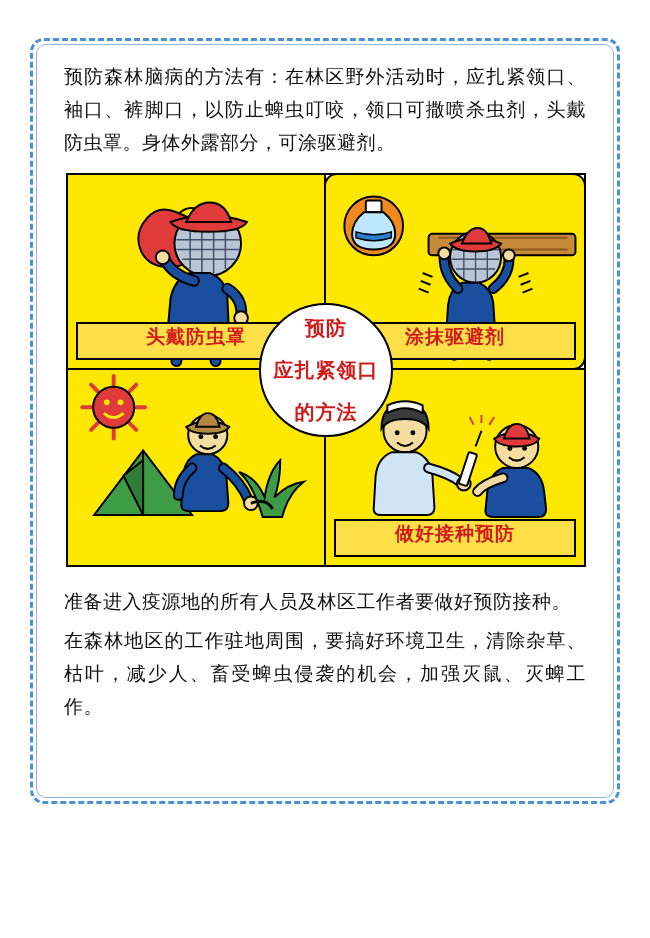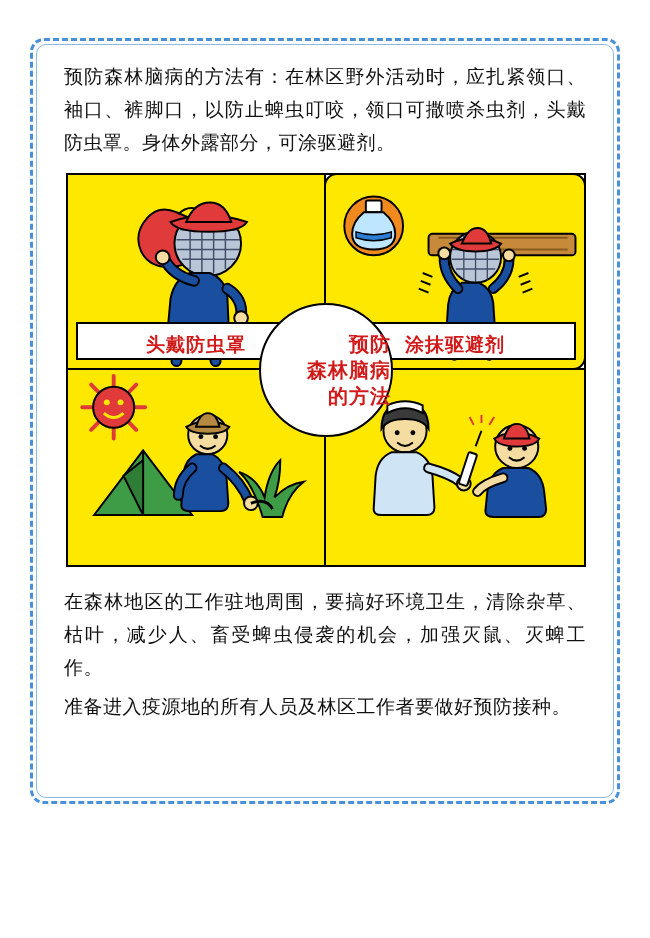--- a/index.html
+++ b/index.html
@@ -77,24 +77,24 @@
   .q-tr { left: 256px; top: -2px;  width: 262px; height: 197px; border-radius: 13px; }
   .q-bl { left: -2px;  top: 193px; width: 260px; height: 199px; }
   .q-br { left: 256px; top: 193px; width: 262px; height: 199px; }
 
   .caption-bar {
     position: absolute;
     left: 8px;
     right: 8px;
     bottom: 8px;
     height: 34px;
-    background: #ffffff;
+    background: #fde047;
     border: 2px solid #000000;
     display: flex;
-    align-items: flex-end;
+    align-items: flex-start;
     justify-content: center;
   }
   .caption-bar span {
     color: #d11a1a;
     font-size: 19px;
     font-weight: bold;
     letter-spacing: 1px;
     font-family: "Liberation Serif", serif;
   }
 
@@ -104,23 +104,24 @@
     top: 50%;
     transform: translate(-50%, -50%);
     width: 130px;
     height: 130px;
     border-radius: 50%;
     background: #ffffff;
     border: 2px solid #000000;
     z-index: 5;
     display: flex;
     flex-direction: column;
-    align-items: flex-end;
+    align-items: center;
     justify-content: center;
     line-height: 26px;
+    gap: 16px;
   }
   .center-circle span {
     color: #d11a1a;
     font-size: 20px;
     font-weight: bold;
     letter-spacing: 1px;
     display: block;
     text-align: center;
   }
 
@@ -294,28 +295,31 @@
           <ellipse cx="194" cy="78" rx="22" ry="22" fill="#f5dca0" stroke="#000" stroke-width="2"></ellipse>
           <path d="M171 70 q23 -13 46 0 q-4 8 -23 8 q-19 0 -23 -8 z" fill="#e03a3a" stroke="#000" stroke-width="2"></path>
           <path d="M181 70 q4 -15 13 -15 q10 0 13 15 z" fill="#e03a3a" stroke="#000" stroke-width="2"></path>
           <circle cx="187" cy="80" r="2.5" fill="#000"></circle>
           <circle cx="202" cy="80" r="2.5" fill="#000"></circle>
           <path d="M186 89 q8 7 16 0" fill="none" stroke="#000" stroke-width="2"></path>
           <path d="M180 100 q-14 6 -16 24 l-2 20 q0 6 8 6 l46 0 q8 0 8 -8 l-2 -18 q-2 -18 -16 -24 z" fill="#1a4fa0" stroke="#000" stroke-width="2"></path>
           <path d="M180 110 q-20 6 -26 14" fill="none" stroke="#000" stroke-width="11" stroke-linecap="round"></path>
           <path d="M180 110 q-20 6 -26 14" fill="none" stroke="#f5dca0" stroke-width="7" stroke-linecap="round"></path>
         </svg>
+        <div class="caption-bar">
+          <span>做好接种预防</span>
+        </div>
       </div>
 
       <div class="center-circle">
         <span>预防</span>
-        <span>森林脑病</span>
+        <span>应扎紧领口</span>
         <span>的方法</span>
       </div>
     </div>
 
     <div class="bottom-text">
+      <p class="para">准备进入疫源地的所有人员及林区工作者要做好预防接种。</p>
       <p class="para">在森林地区的工作驻地周围，要搞好环境卫生，清除杂草、枯叶，减少人、畜受蜱虫侵袭的机会，加强灭鼠、灭蜱工作。</p>
-      <p class="para">准备进入疫源地的所有人员及林区工作者要做好预防接种。</p>
     </div>
 
   </div>
 </div>
 
 </body></html>

